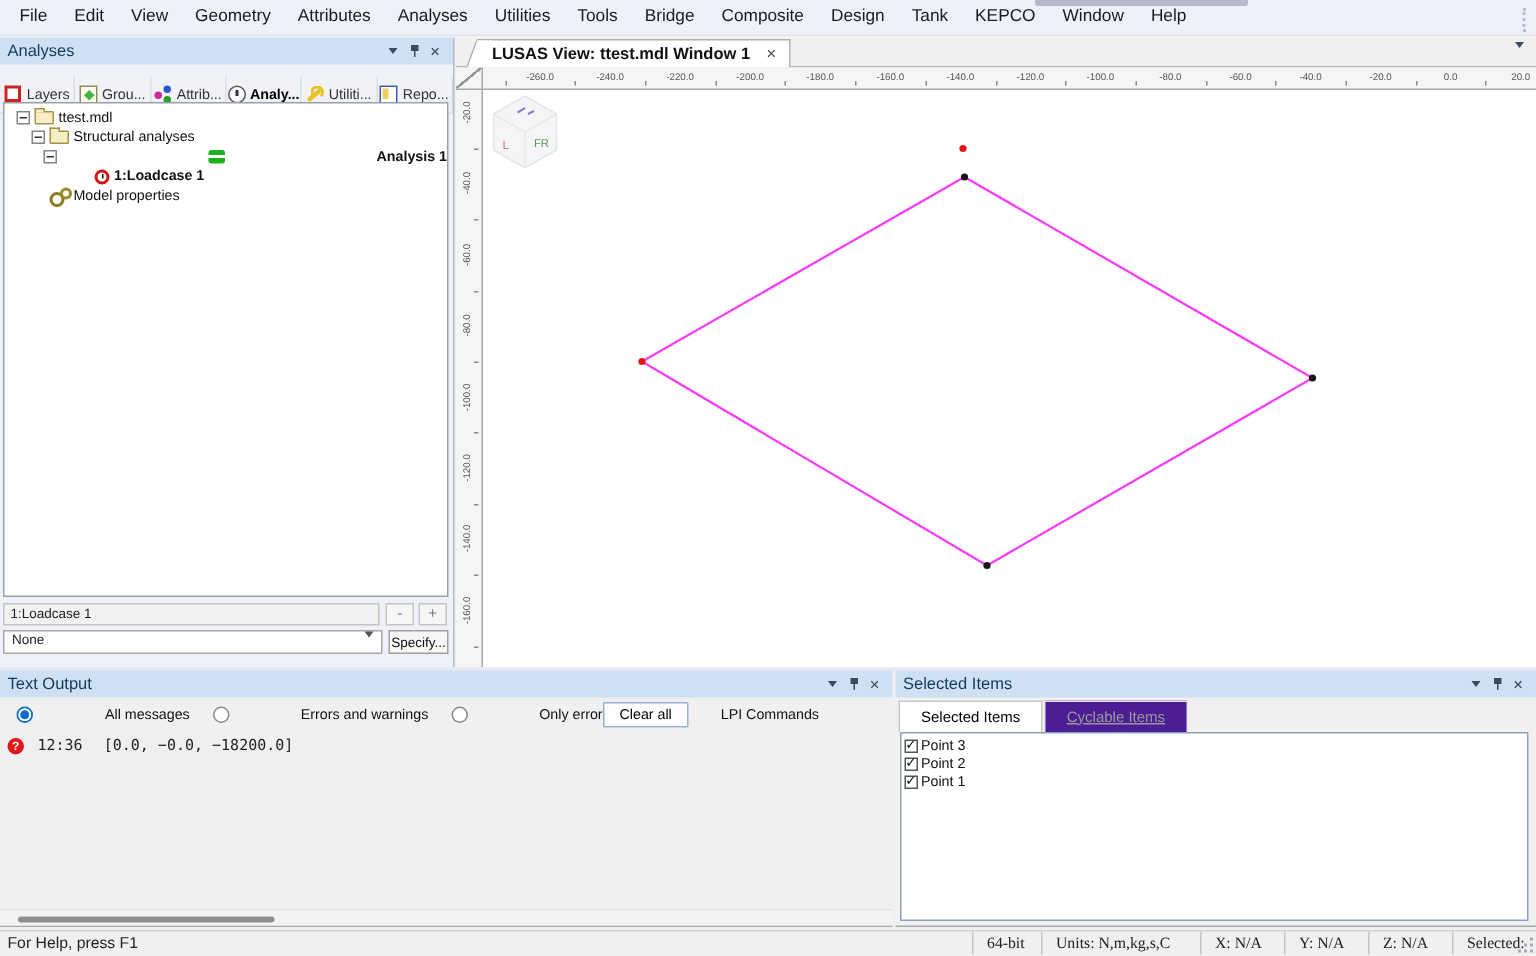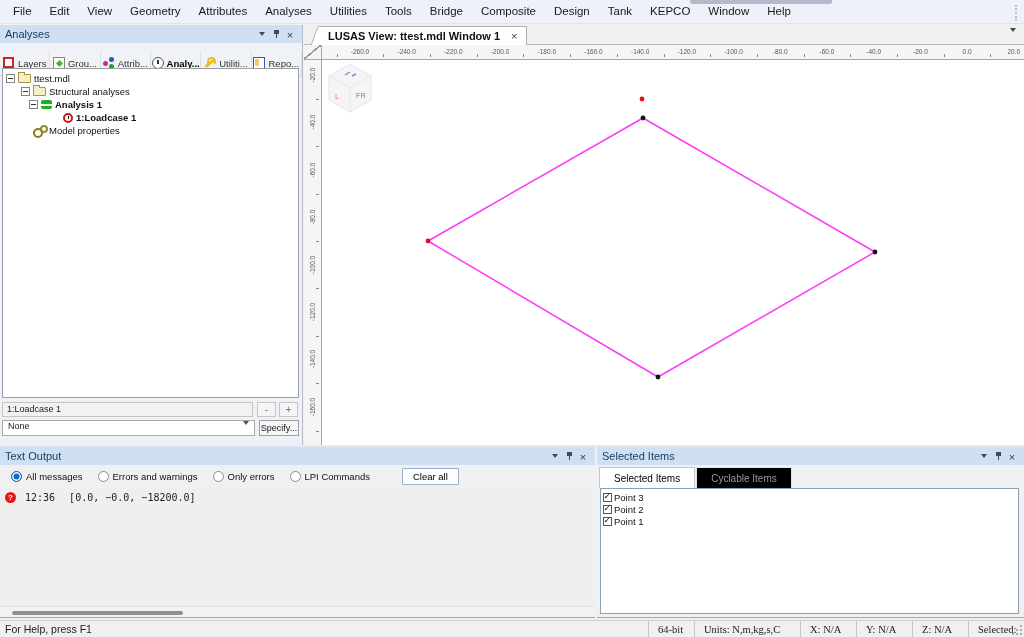--- a/index.html
+++ b/index.html
@@ -94,39 +94,39 @@
   .v-ruler { position:absolute; left:0; top:35px; width:18px; height:385px; background:#f5f5f5; border-right:1px solid #a8a8a8; overflow:hidden; }
   .vrl { position:absolute; left:8px; font-size:6.5px; color:#555; transform:translate(-50%,-50%) rotate(-90deg); white-space:nowrap; }
   .vminor { position:absolute; right:2px; width:3px; height:1px; background:#8a8a8a; }
   .model-canvas { position:absolute; left:18px; top:35px; width:702px; height:385px; background:#fff; }
   .model-canvas svg { position:absolute; left:0; top:0; }
   .view-cube { position:absolute; right:18px; top:12px; }
 
   
   #text-output { position:absolute; left:0; top:447px; width:595px; height:171px; background:#f0f0f0; border-bottom:1px solid #a8a8a8; }
   .filter-row { position:absolute; left:0; top:18px; width:100%; height:23px; display:flex; align-items:center; padding-left:11px; gap:15px; }
-  .radio-item { display:flex; align-items:center; font-size:9.5px; color:#111; }
+  .radio-item { display:flex; align-items:center; font-size:9.5px; color:#111;gap:44px; }
   .radio { width:11px; height:11px; border-radius:50%; background:#fff; border:1px solid #8a8a8a; margin-right:4px; flex:0 0 auto; }
   .radio.sel { background:#0a6cc8; border-color:#0a6cc8; box-shadow:inset 0 0 0 1.5px #fff; }
   .clear-btn { height:17px; padding:0 10px; background:#fdfdfd; border:1px solid #9ab0cc; border-radius:1px;
     font-size:9.5px; display:flex; align-items:center; }
   .log-area { position:absolute; left:0; top:41px; width:100%; height:118px; background:#efefef; padding:4px 5px; }
   .log-line { display:flex; align-items:center; gap:9px; }
   .err-icon { width:11px; height:11px; border-radius:50%; background:#e11818; color:#fff; font-size:8px; font-weight:bold;
     display:flex; align-items:center; justify-content:center; flex:0 0 auto; }
   .log-text { font-family:"DejaVu Sans Mono",monospace; font-size:10px; color:#222; display:flex; gap:14px; }
   .h-scrollbar { position:absolute; left:0; top:159px; width:100%; height:11px; background:#f3f3f3; border-top:1px solid #e2e2e2; }
   .h-thumb { position:absolute; left:12px; top:4px; width:171px; height:3.5px; background:#8f8f8f; border-radius:2px; }
 
   
   #selected-items { position:absolute; left:597px; top:447px; width:427px; height:171px; background:#f0f0f0; border-bottom:1px solid #a8a8a8; }
   .si-tabs { position:absolute; left:2px; top:18px; height:23px; display:flex; align-items:flex-end; gap:1px; }
   .si-tab { height:21px; padding:0 14px; display:flex; align-items:center; font-size:10px; }
   .si-tab.active { background:#fff; border:1px solid #c6c6c6; border-bottom:none; color:#000; }
-  .si-tab:not(.active) { color:#9a9a9a; background:#000000; border:1px solid #e4e4e4; border-bottom:none; }
+  .si-tab:not(.active) { color:#9a9a9a; background:#4c1d95; border:1px solid #e4e4e4; border-bottom:none;text-decoration:underline; }
   .si-list { position:absolute; left:3px; top:41px; width:419px; height:126px; background:#fff; border:1px solid #8ea0b8; padding:2px 2px; overflow:hidden; }
   .chk-row { height:12px; display:flex; align-items:center; font-size:9.5px; }
   .chk { width:9px; height:9px; border:1px solid #555; background:#fff; margin-right:2px; position:relative; flex:0 0 auto; }
   .chk.on::after { content:'\2713'; position:absolute; left:-0.5px; top:-3px; font-size:9px; color:#111; }
 
   
   #splitter-band { position:absolute; left:0; top:445px; width:1024px; height:2px; background:#e3eaf4; }
   #status-bar { position:absolute; left:0; top:620px; width:1024px; height:17px; background:#f0f0f0; border-top:1px solid #d0d0d0;
     display:flex; align-items:stretch; font-size:10.5px; color:#222; }
   .sb-help { flex:1; display:flex; align-items:center; padding-left:5px; }
@@ -197,31 +197,31 @@
         <div class="ptab">
           <span class="picon utilities-icon"></span>
           <span class="ptab-label">Utiliti...</span>
         </div>
         <div class="ptab">
           <span class="picon reports-icon"></span>
           <span class="ptab-label">Repo...</span>
         </div>
       </div>
     <div id="tree-box">
-        <div class="tree-row" style="padding-left: 3px;">
+        <div class="tree-row" style="padding-left: 8px;">
           <span class="expand-box"></span>
           <span class="tree-icon folder-icon"></span>
           <span class="tree-label">ttest.mdl</span>
         </div>
         <div class="tree-row" style="padding-left: 18px;">
           <span class="expand-box"></span>
           <span class="tree-icon folder-icon"></span>
           <span class="tree-label">Structural analyses</span>
         </div>
-        <div class="tree-row" style="padding-left: 26px;">
+        <div class="tree-row" style="padding-left: 26px; justify-content: space-between;">
           <span class="expand-box"></span>
           <span class="tree-icon analysis-icon"></span>
           <span class="tree-label bold">Analysis 1</span>
         </div>
         <div class="tree-row" style="padding-left: 48px;">
           <span class="expand-spacer"></span>
           <span class="tree-icon clock-icon"></span>
           <span class="tree-label bold">1:Loadcase 1</span>
         </div>
         <div class="tree-row" style="padding-left: 18px;">

